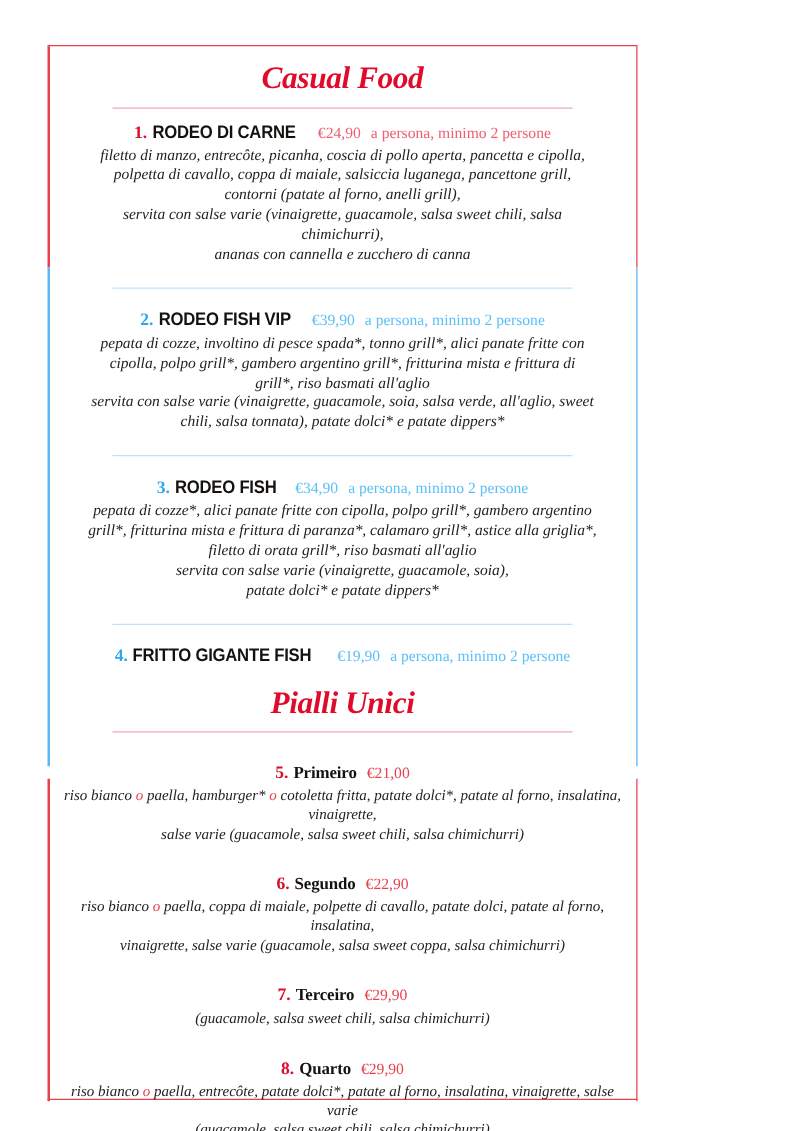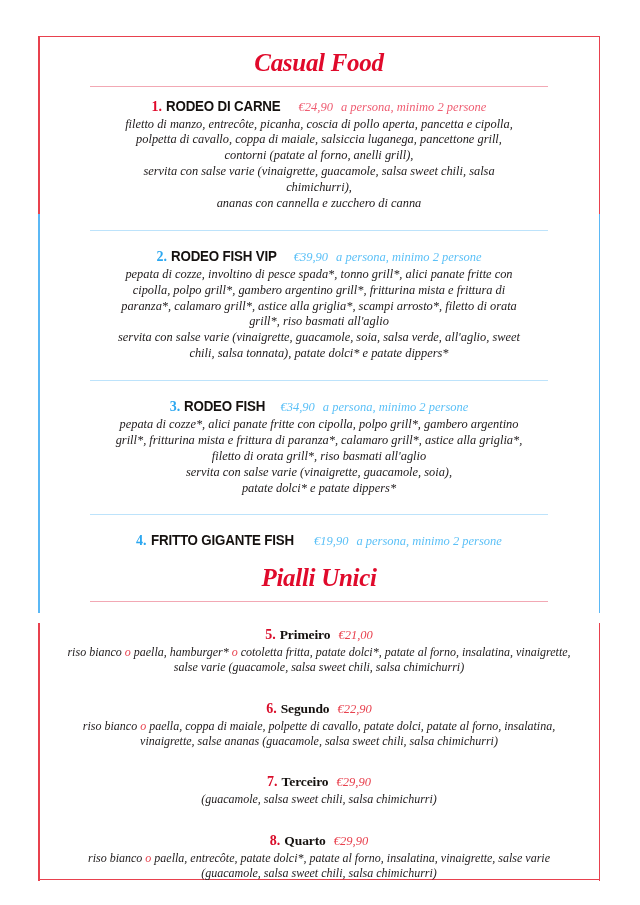--- a/index.html
+++ b/index.html
@@ -13,21 +13,21 @@
     position: relative;
     font-family: "Liberation Serif", "DejaVu Serif", serif;
     overflow: hidden;
   }
 
   
   #menu-frame {
     position: absolute;
     left: 38px;
     top: 36px;
-    width: 562px;   
+    width: 472px;   
     height: 844px;  
     box-sizing: border-box;
     border-top: 1.5px solid #e8414e;
     border-bottom: 1.5px solid #e8414e;
   }
   
   .edge {
     position: absolute;
     width: 1.5px;
   }
@@ -85,21 +85,20 @@
     font-family: "Liberation Sans Narrow", "Liberation Sans", sans-serif;
     font-weight: bold;
     font-size: 14.5px;
     color: #15110f;
     letter-spacing: -0.2px;
     transform: scaleX(0.92);
     display: inline-block;
     transform-origin: left center;
   }
   .item-price {
-    font-style: italic;
     font-size: 12.5px;
     color: #ef5d72;
     margin-left: 4px;
   }
   .item-price.blue { color: #5bc0f7; text-align: center; }
 
   .item-desc {
     font-style: italic;
     font-size: 12.4px;
     line-height: 1.28;
@@ -164,21 +163,20 @@
       <div class="item">
         <div class="item-head">
           <span class="item-num blue">2.</span>
           <span class="item-name">RODEO FISH VIP</span>
           <span class="item-price blue">€39,90</span>
           <span class="item-price blue">a persona, minimo 2 persone</span>
         </div>
         <div class="item-desc">
           <div>pepata di cozze, involtino di pesce spada*, tonno grill*, alici panate fritte con</div>
           <div>cipolla, polpo grill*, gambero argentino grill*, fritturina mista e frittura di</div>
-          <div>paranza*, calamaro grill*, astice alla griglia*, scampi arrosto*, filetto di orata</div>
           <div>grill*, riso basmati all'aglio</div>
           <div>servita con salse varie (vinaigrette, guacamole, soia, salsa verde, all'aglio, sweet</div>
           <div>chili, salsa tonnata), patate dolci* e patate dippers*</div>
         </div>
       </div>
 
       <div class="rule blue"></div>
 
       <div class="item">
         <div class="item-head">
@@ -225,21 +223,21 @@
       </div>
 
       <div class="item">
         <div class="item-head">
           <span class="item-num">6.</span>
           <span class="item-name">Segundo</span>
           <span class="item-price">€22,90</span>
         </div>
         <div class="item-desc">
           <div>riso bianco <span class="sep">o</span> paella, coppa di maiale, polpette di cavallo, patate dolci, patate al forno, insalatina,</div>
-          <div>vinaigrette, salse ananas (guacamole, salsa sweet chili, salsa chimichurri)</div>
+          <div>vinaigrette, salse varie (guacamole, salsa sweet coppa, salsa chimichurri)</div>
         </div>
       </div>
 
       <div class="item">
         <div class="item-head">
           <span class="item-num">7.</span>
           <span class="item-name">Terceiro</span>
           <span class="item-price">€29,90</span>
         </div>
         <div class="item-desc">

